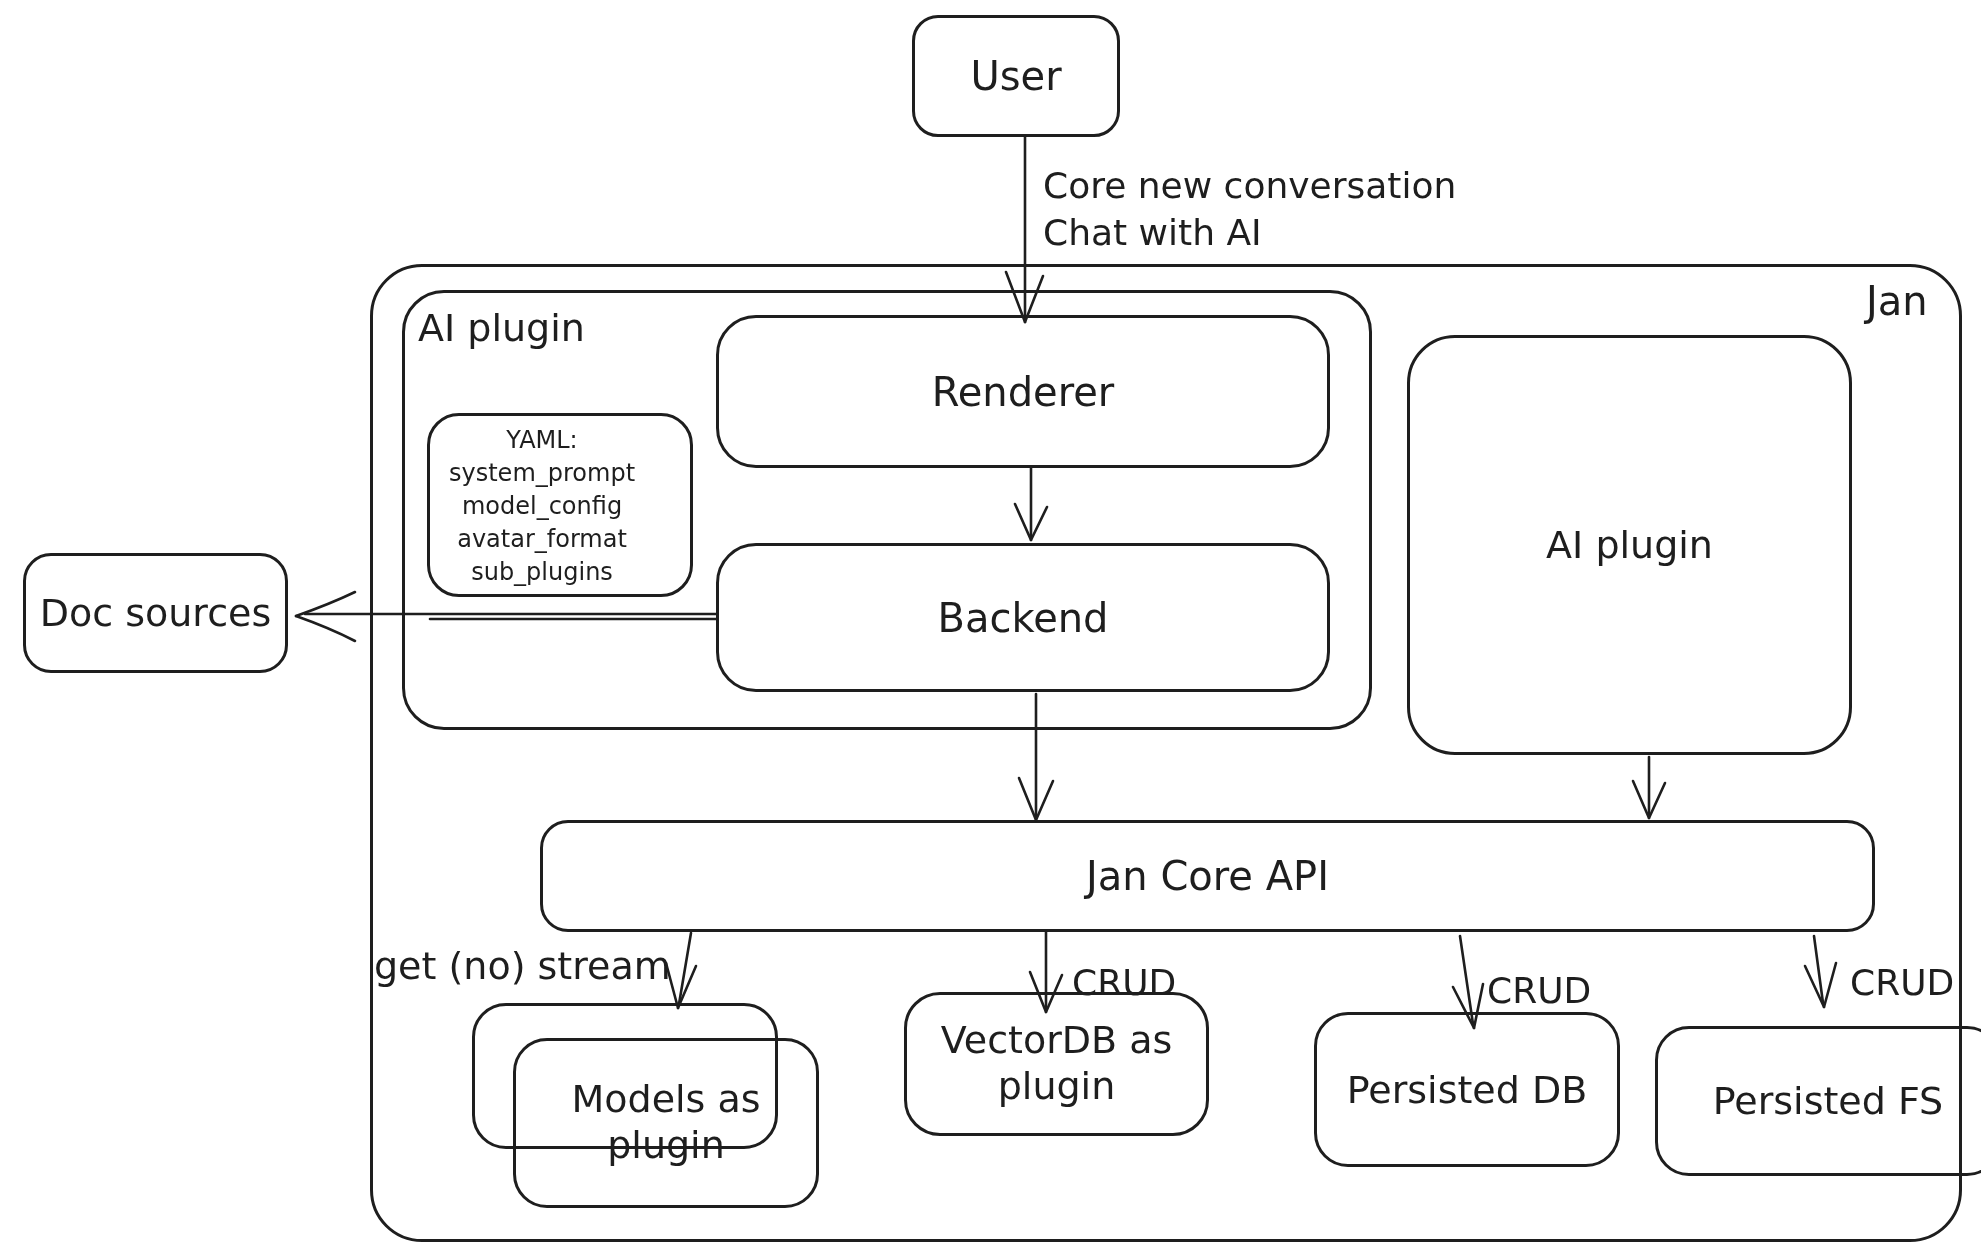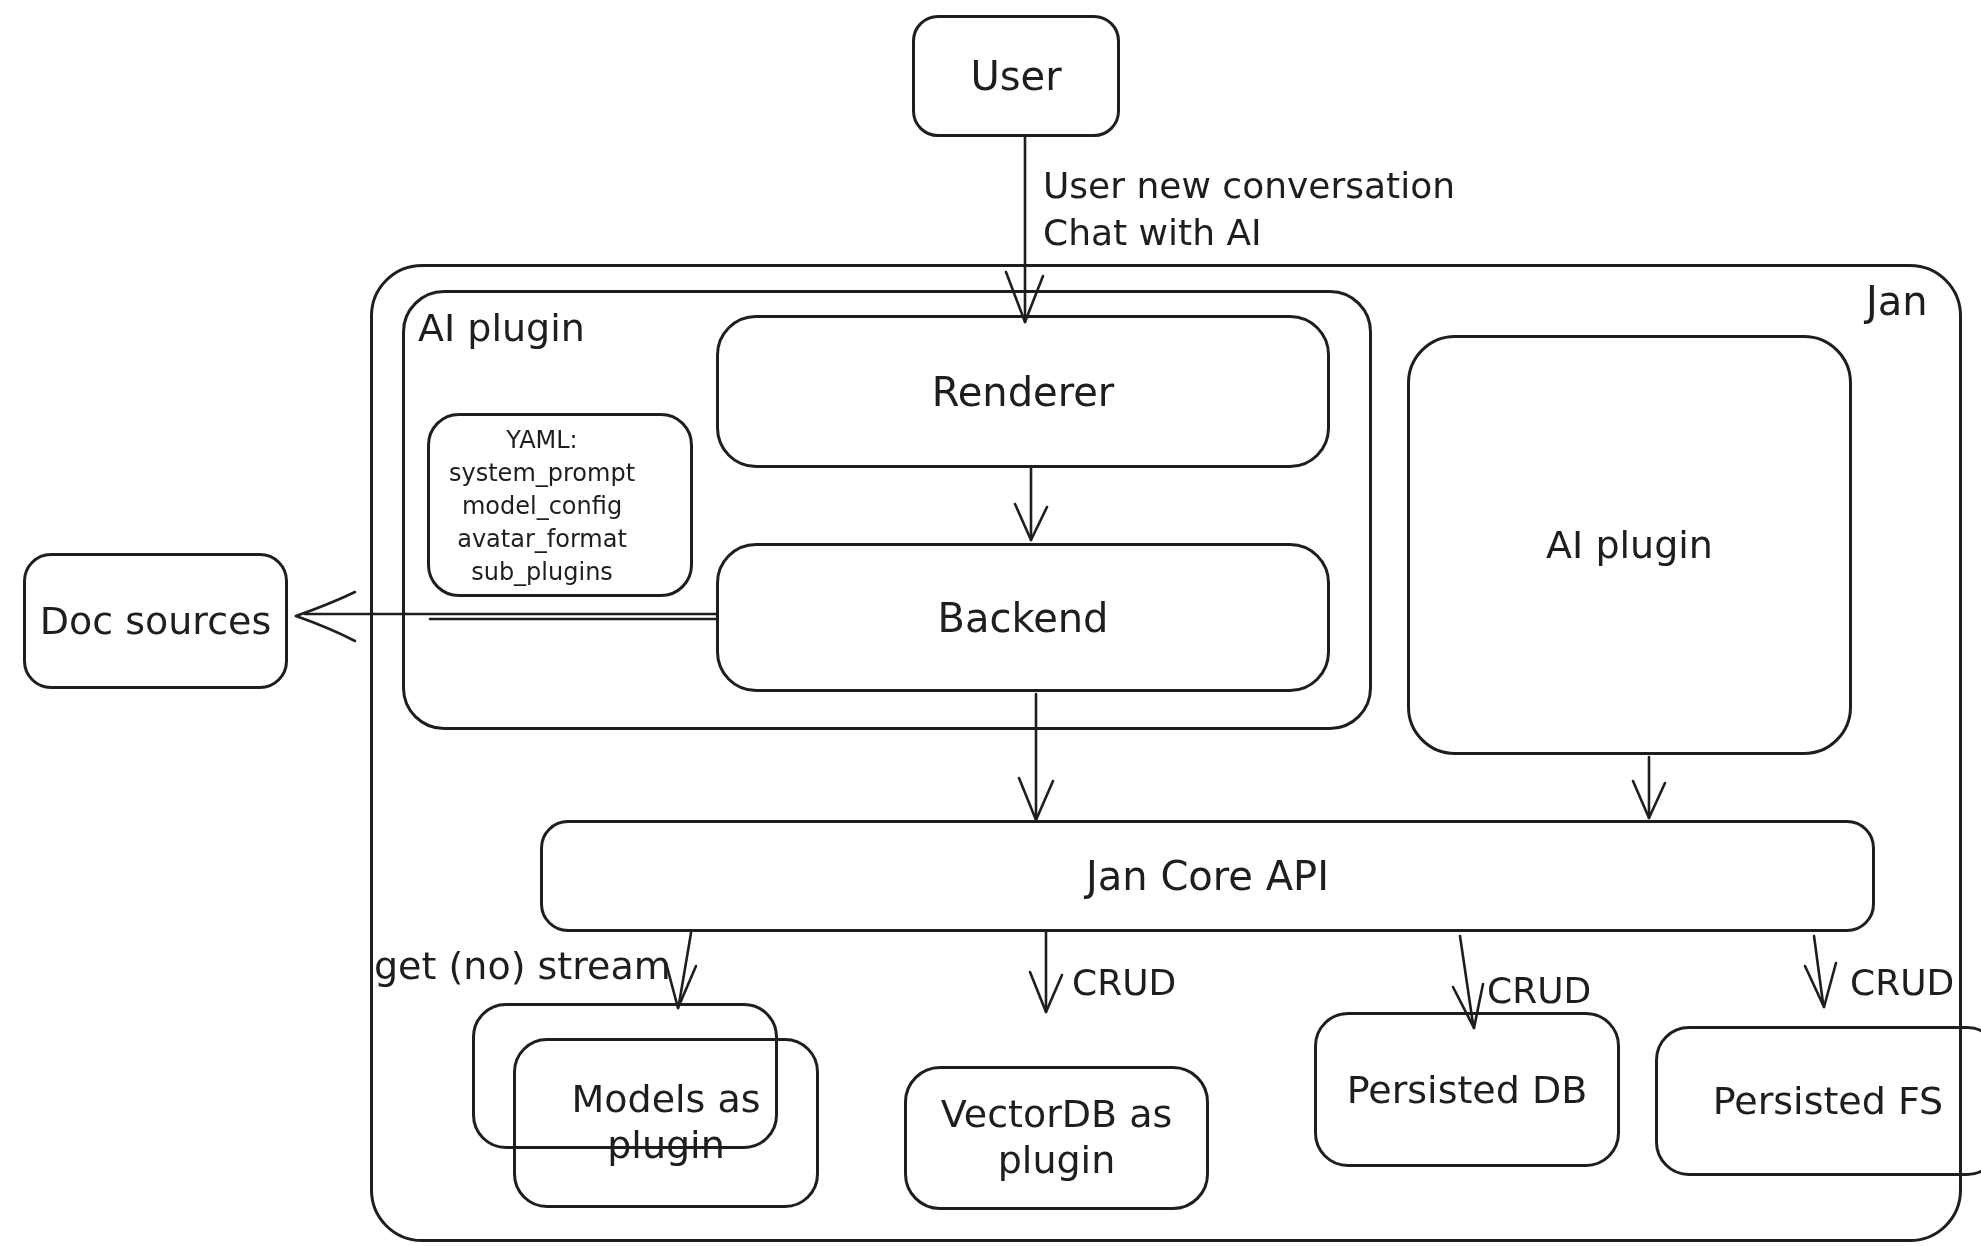--- a/index.html
+++ b/index.html
@@ -82,51 +82,51 @@
 
   <div class="box" style="left:427px; top:413px; width:266px; height:184px; border-radius:32px;"></div>
   <div class="note-text" style="left:449px; top:424px;">
     <div>YAML:</div>
     <div>system_prompt</div>
     <div>model_config</div>
     <div>avatar_format</div>
     <div>sub_plugins</div>
   </div>
 
-  <div class="box" style="left:23px; top:553px; width:265px; height:136px; border-radius:28px; font-size:38px;text-align:center;">
+  <div class="box" style="left:23px; top:553px; width:265px; height:120px; border-radius:28px; font-size:38px;text-align:center;">
     <span>Doc sources</span>
   </div>
 
   <div class="box" style="left:1407px; top:335px; width:445px; height:420px; border-radius:48px; font-size:38px;">
     <span>AI plugin</span>
   </div>
 
   <div class="box" style="left:540px; top:820px; width:1335px; height:112px; border-radius:28px; font-size:40px;">
     <span>Jan Core API</span>
   </div>
 
   <div class="box" style="left:472px; top:1003px; width:306px; height:146px; border-radius:34px;"></div>
   <div class="box" style="left:513px; top:1038px; width:306px; height:170px; border-radius:34px; font-size:38px; line-height:1.2;">
     <span style="display:inline-block; max-width:250px;">Models as plugin</span>
   </div>
 
-  <div class="box" style="left:904px; top:1066px; width:305px; height:144px; border-radius:36px; font-size:38px; line-height:1.2;">
+  <div class="box" style="left:904px; top:992px; width:305px; height:144px; border-radius:36px; font-size:38px; line-height:1.2;">
     <span style="display:inline-block; max-width:260px;">VectorDB as plugin</span>
   </div>
 
   <div class="box" style="left:1314px; top:1012px; width:306px; height:155px; border-radius:34px; font-size:38px;">
     <span>Persisted DB</span>
   </div>
 
   <div class="box" style="left:1655px; top:1026px; width:346px; height:150px; border-radius:34px; font-size:38px;">
     <span>Persisted FS</span>
   </div>
 
   <div class="lbl" style="left:1043px; top:162px; font-size:36px; line-height:47px;">
-    <div>User new conversation</div>
+    <div>Core new conversation</div>
     <div>Chat with AI</div>
   </div>
 
   <div class="lbl" style="left:374px; top:944px; font-size:38px;">get (no) stream</div>
 
   <div class="lbl" style="left:1072px; top:962px; font-size:36px;">CRUD</div>
 
   <div class="lbl" style="left:1487px; top:970px; font-size:36px;">CRUD</div>
 
   <div class="lbl" style="left:1850px; top:962px; font-size:36px;">CRUD</div>

